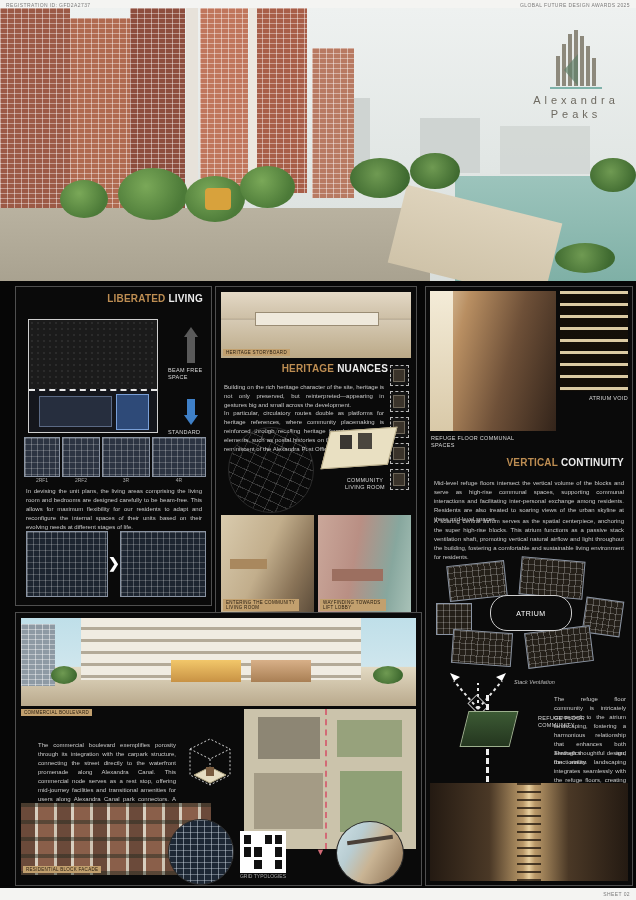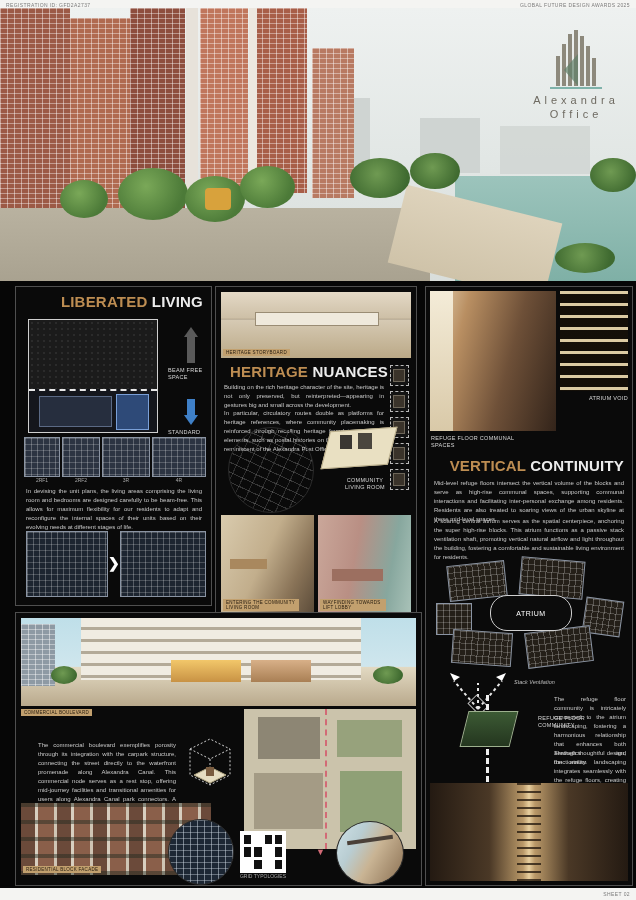--- a/index.html
+++ b/index.html
@@ -20,21 +20,21 @@
   .canopy{border-radius:50%;background:radial-gradient(circle at 40% 35%, #7aa858, #4c7a38 70%);}
   .treeline{border-radius:50%;background:radial-gradient(circle at 45% 40%, #6f9a52, #3f6a30 75%);}
   .water{background:linear-gradient(#9cc4bc, #7fb0a6);}
   .path{background:linear-gradient(#ded3bc, #cfc3a9);}
 
   
   .logo-name{color:#6e6a61;letter-spacing:4px;font-size:11px;text-align:center;line-height:1.25;}
 
   
   .panel{border:1px solid #4f4f4f;background:#0a0a0a;}
-  .h-title{font-weight:bold;font-size:15px;letter-spacing:.2px;white-space:nowrap;}
+  .h-title{font-weight:bold;font-size:10px;letter-spacing:.2px;white-space:nowrap;}
   .h-accent{color:#bd8d52;}
   .h-rest{color:#ececec;}
   .body-txt{font-size:6px;line-height:1.5;color:#c9c9c9;text-align:justify;}
   .chip{background:#c2a06e;color:#241a0e;font-size:4.5px;letter-spacing:.3px;padding:1px 3px;white-space:nowrap;}
   .sm-label{font-size:5.5px;color:#d8d8d8;letter-spacing:.3px;line-height:1.35;}
   .plan-mini{background:#2c3442;border:1px solid #8a94a3;
       background-image:repeating-linear-gradient(to right, rgba(255,255,255,.25) 0 1px, transparent 1px 6px),
                        repeating-linear-gradient(to bottom, rgba(255,255,255,.2) 0 1px, transparent 1px 6px);}
   .plan-label{font-size:5px;color:#a8a8a8;text-align:center;}
   .stamp{width:17px;height:19px;border:1px dashed #b9b9b9;background:#141414;margin:0 auto 5px auto;
@@ -103,21 +103,21 @@
             <rect x="42" y="14" width="4" height="42"></rect>
           <rect x="66" y="16" width="4" height="40"></rect>
             <rect x="36" y="26" width="4" height="30"></rect>
           <rect x="72" y="28" width="4" height="28"></rect>
         </g>
         <path d="M44 40 L58 24 L58 56 Z" fill="#5f7f68" opacity=".7"></path>
         <rect x="30" y="57" width="52" height="2" fill="#7fb2aa"></rect>
         <rect x="36" y="60" width="40" height="1" fill="#9fc5bf"></rect>
       </svg>
       <div class="logo-name">Alexandra</div>
-      <div class="logo-name">Office</div>
+      <div class="logo-name">Peaks</div>
     </div>
   </div>
 
   <div class="abs panel" style="left:15px;top:286px;width:195px;height:318px;">
     <div class="abs h-title" style="right:8px;top:6px;">
       <span class="h-accent">LIBERATED</span><span class="h-rest"> LIVING</span>
     </div>
 
     <div class="abs" style="left:12px;top:32px;width:128px;height:112px;border:1px solid #cfcfcf;background:#14161c;">
       <div class="abs" style="left:0;top:0;width:100%;height:62%;background:#1b1b1b;background-image:radial-gradient(rgba(255,255,255,.07) 1px, transparent 1px);background-size:6px 6px;"></div>

